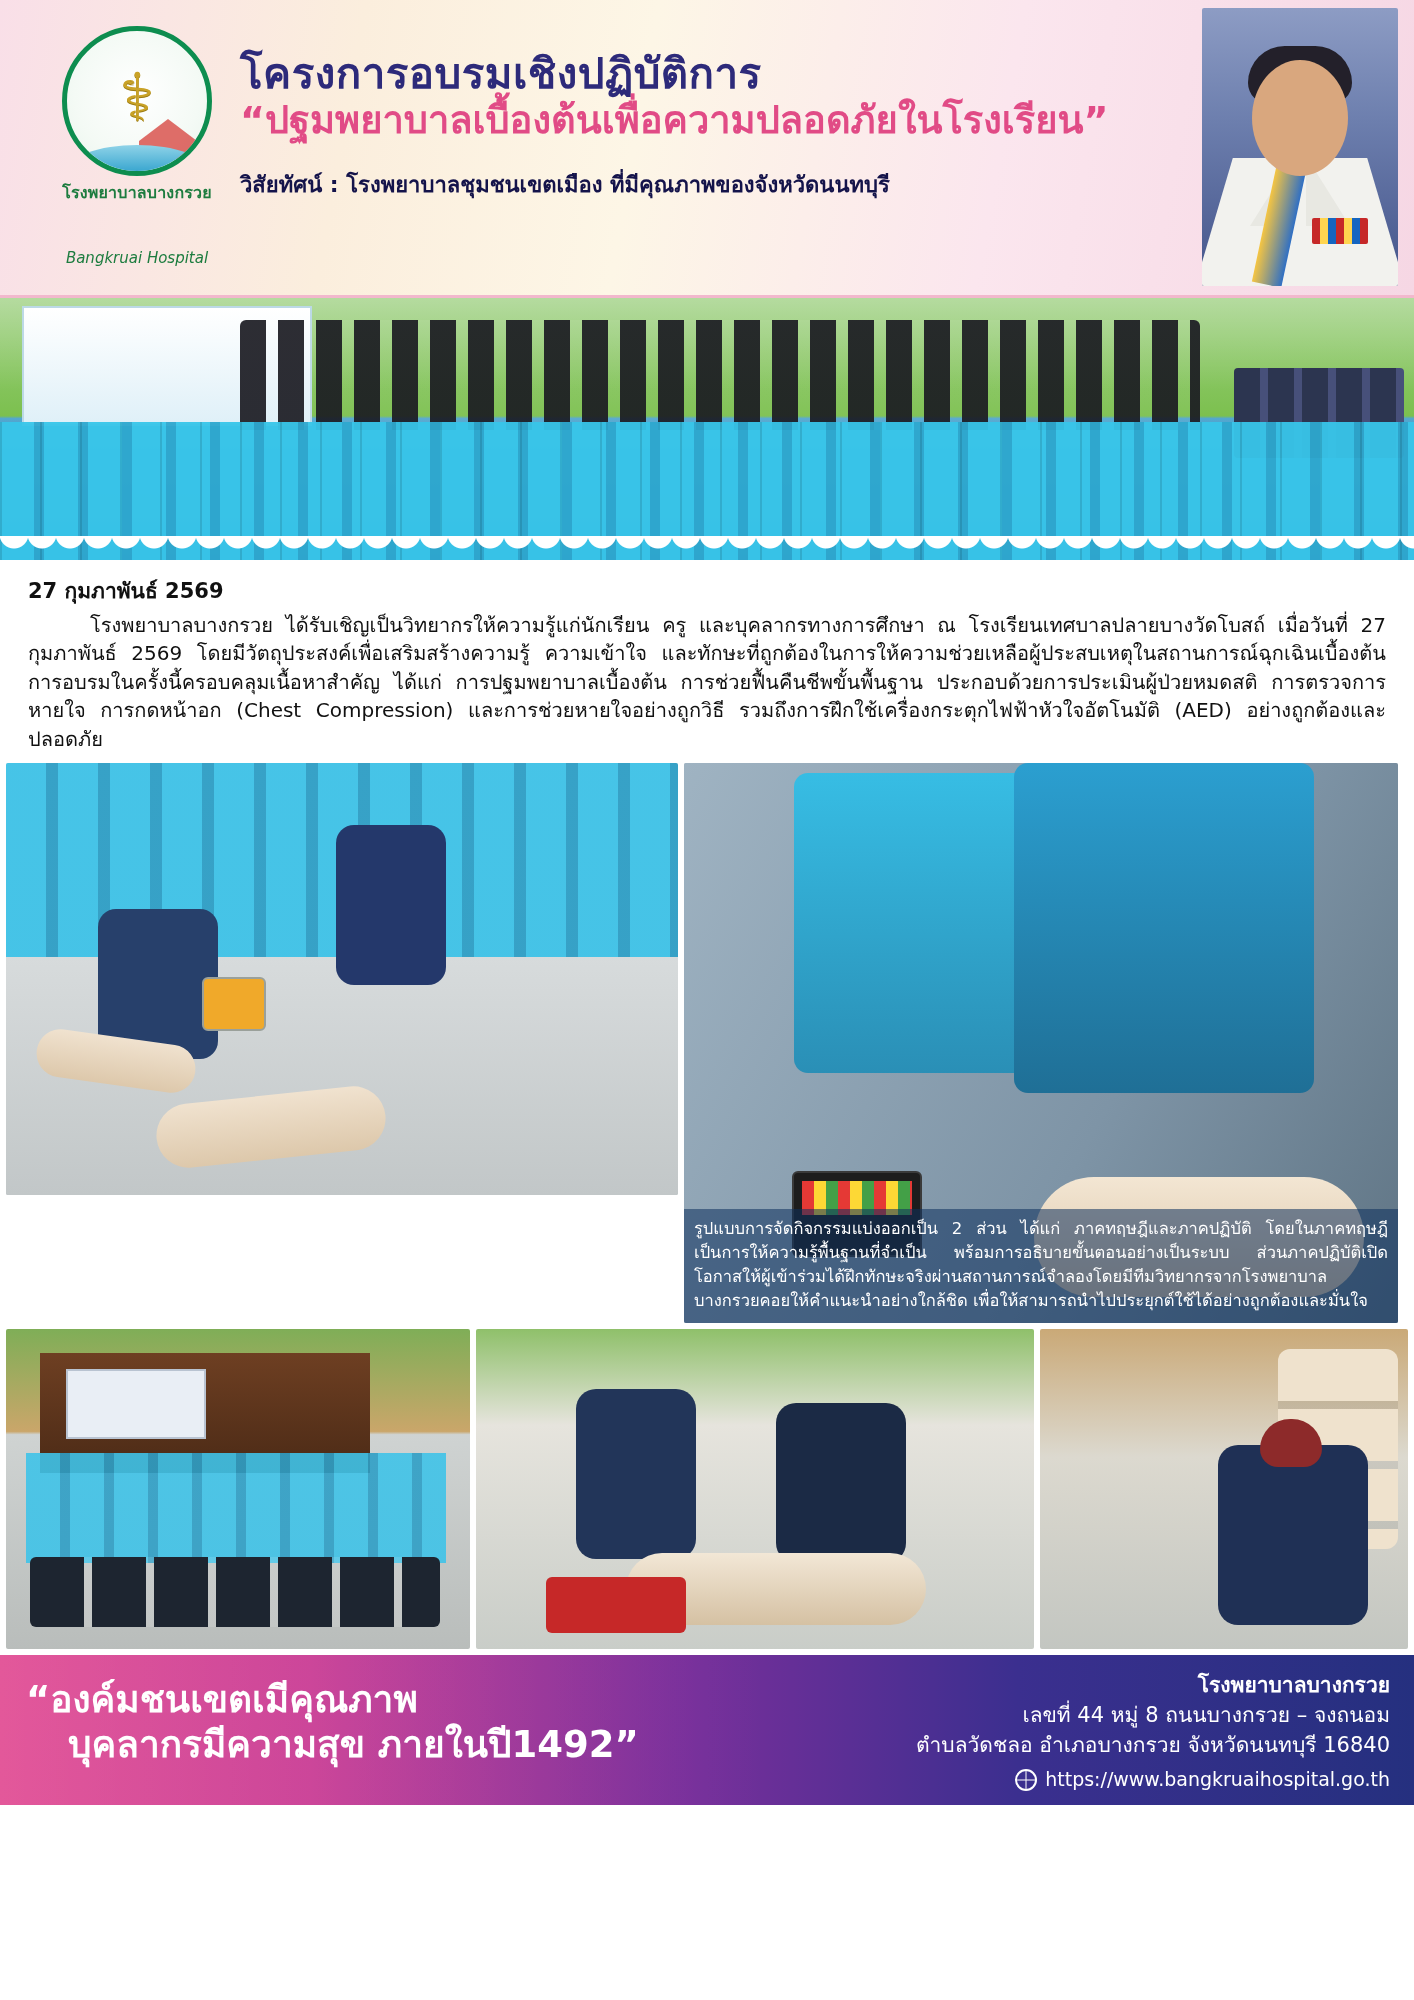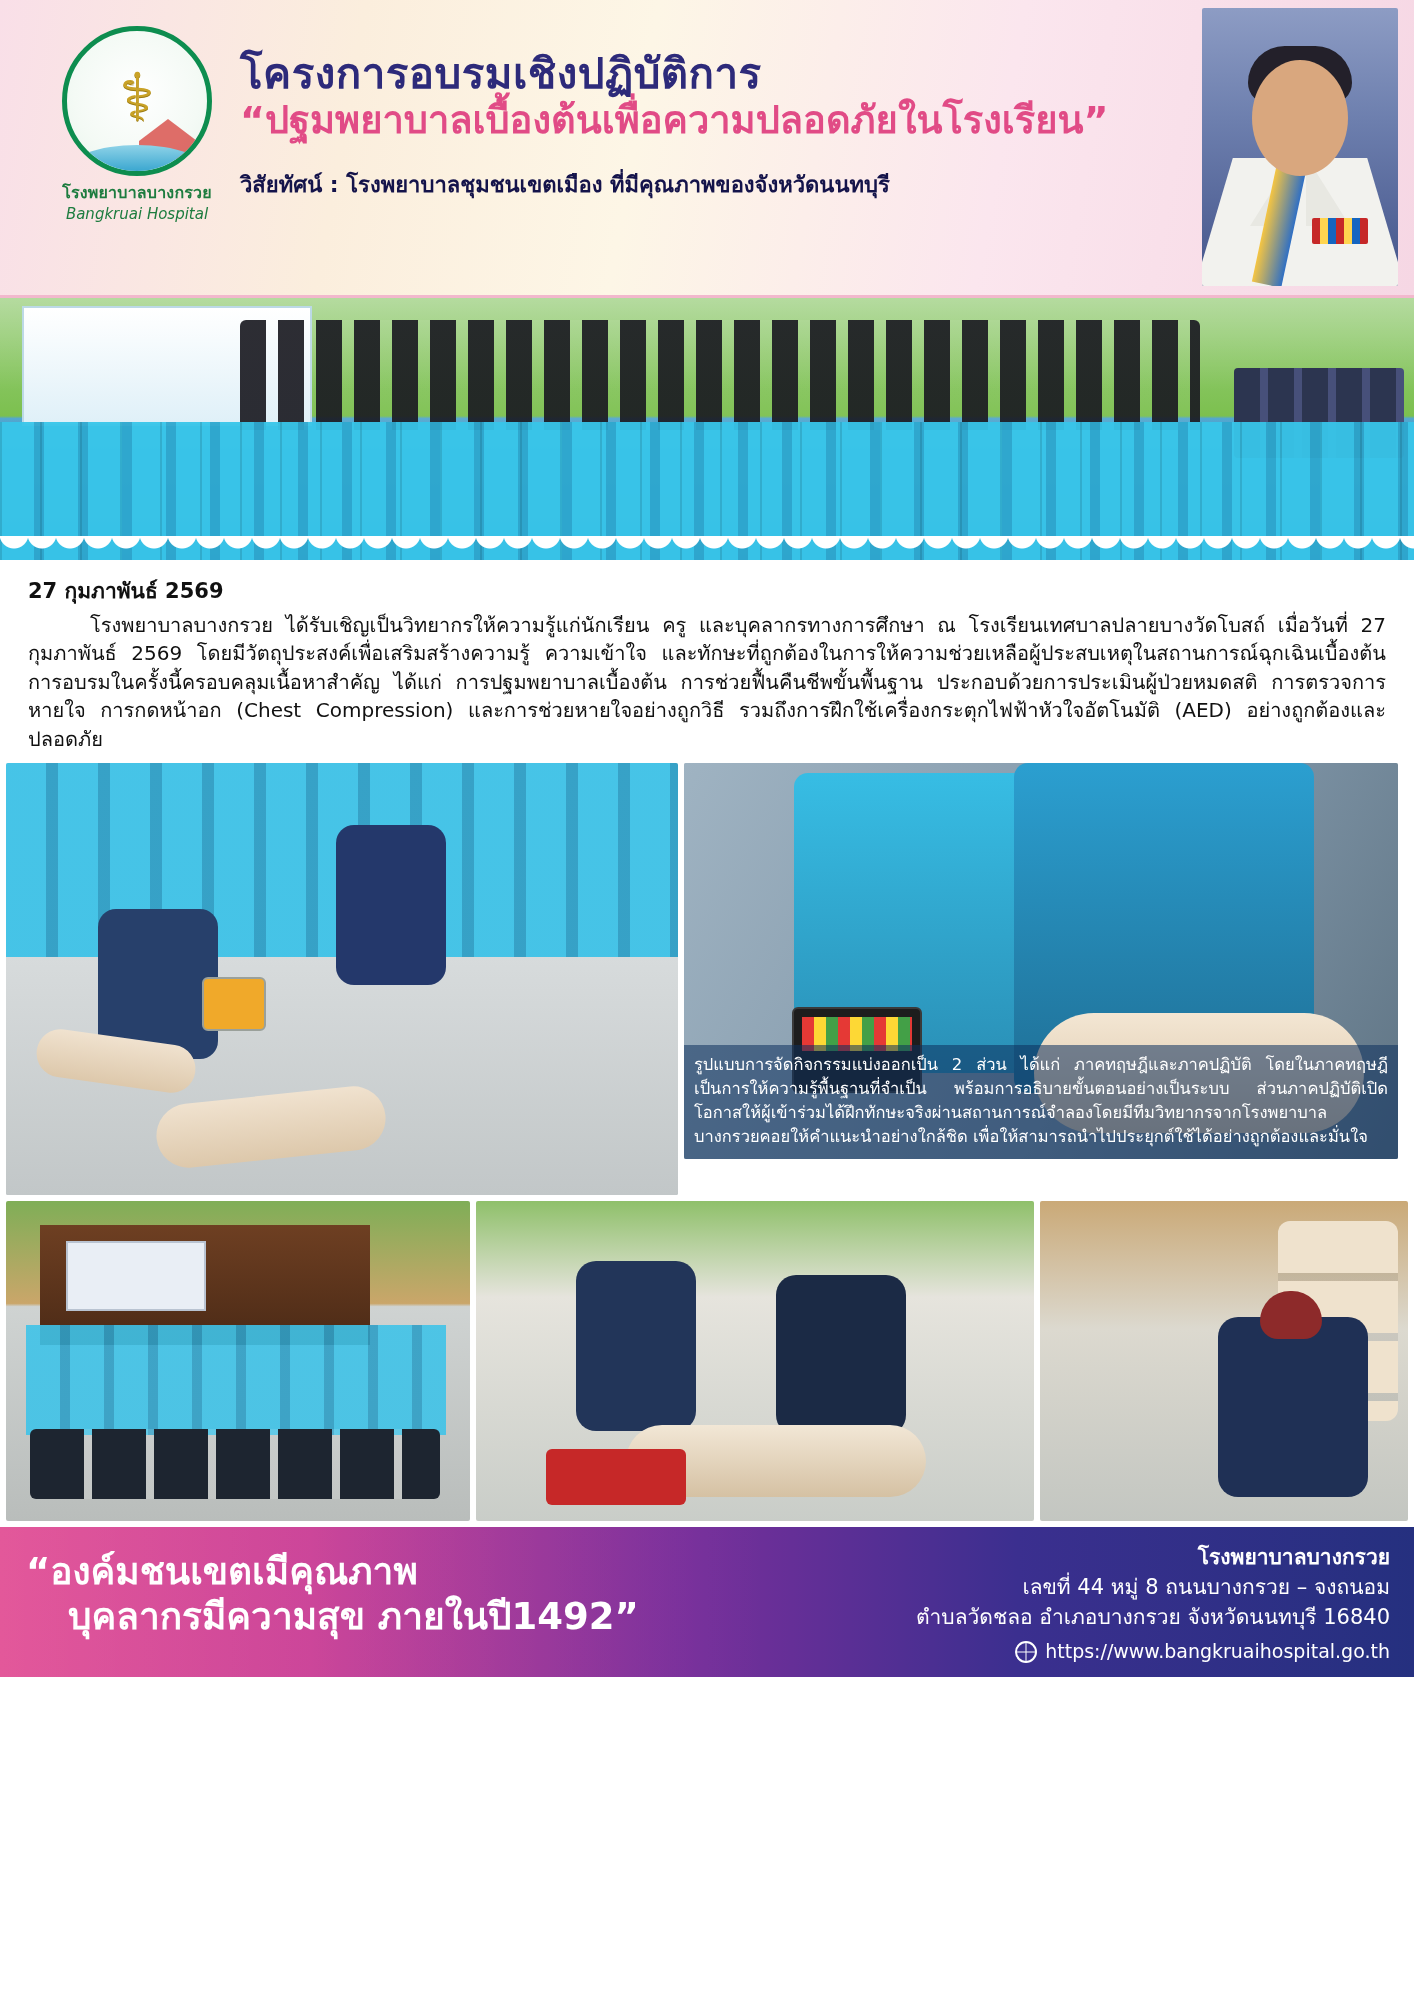--- a/index.html
+++ b/index.html
@@ -48,21 +48,21 @@
   .logo-circle .wave {
     position: absolute; left: 0; bottom: 0; width: 100%; height: 26px;
     background: linear-gradient(180deg,#8fd3e8,#3ba7d0);
     border-radius: 50% 50% 0 0 / 100% 100% 0 0;
   }
   .logo-name-th {
     margin-top: 4px; font-size: 16px; font-weight: bold; color: #1d7c3f;
     letter-spacing: .2px;
   }
   .logo-name-en {
-    font-size: 15px; color: #1d7c3f; font-style: italic;
+    font-size: 15px; color: #1d7c3f; font-style: italic; margin-top: 44px;
   }
   .header-texts {
     position: absolute; left: 240px; top: 50px; right: 230px;
   }
   .title-main {
     font-size: 42px; font-weight: bold; color: #2d2a7a; line-height: 1.15;
     letter-spacing: .5px;
   }
   .title-sub {
     font-size: 38px; font-weight: bold; color: #e14b86; line-height: 1.2;
@@ -162,21 +162,21 @@
     font-size: 20px; line-height: 1.42; color: #111111; text-align: justify;
     text-indent: 62px;
   }
 
   
   .row2 { display: flex; gap: 6px; padding: 0 6px; }
   .photo {
     position: relative; overflow: hidden; border-radius: 2px;
   }
   .p-left { width: 672px; height: 432px; background: linear-gradient(180deg,#cfd6d9,#b4bcc2); }
-  .p-right { width: 714px; height: 396px; background: linear-gradient(180deg,#b7c6cf,#8fa3b1); padding-left: 7px; }
+  .p-right { width: 714px; height: 560px; background: linear-gradient(180deg,#b7c6cf,#8fa3b1); padding-left: 7px; }
 
   .floor {
     position: absolute; left: 0; bottom: 0; width: 100%; height: 55%;
     background: linear-gradient(180deg,#d7dbdc,#c2c7c8);
   }
   .kidrow {
     position: absolute; left: 0; top: 0; width: 100%; height: 46%;
     background: repeating-linear-gradient(90deg,#3fc3e8 0 40px,#2f9fc6 40px 52px);
     opacity: .95;
   }

